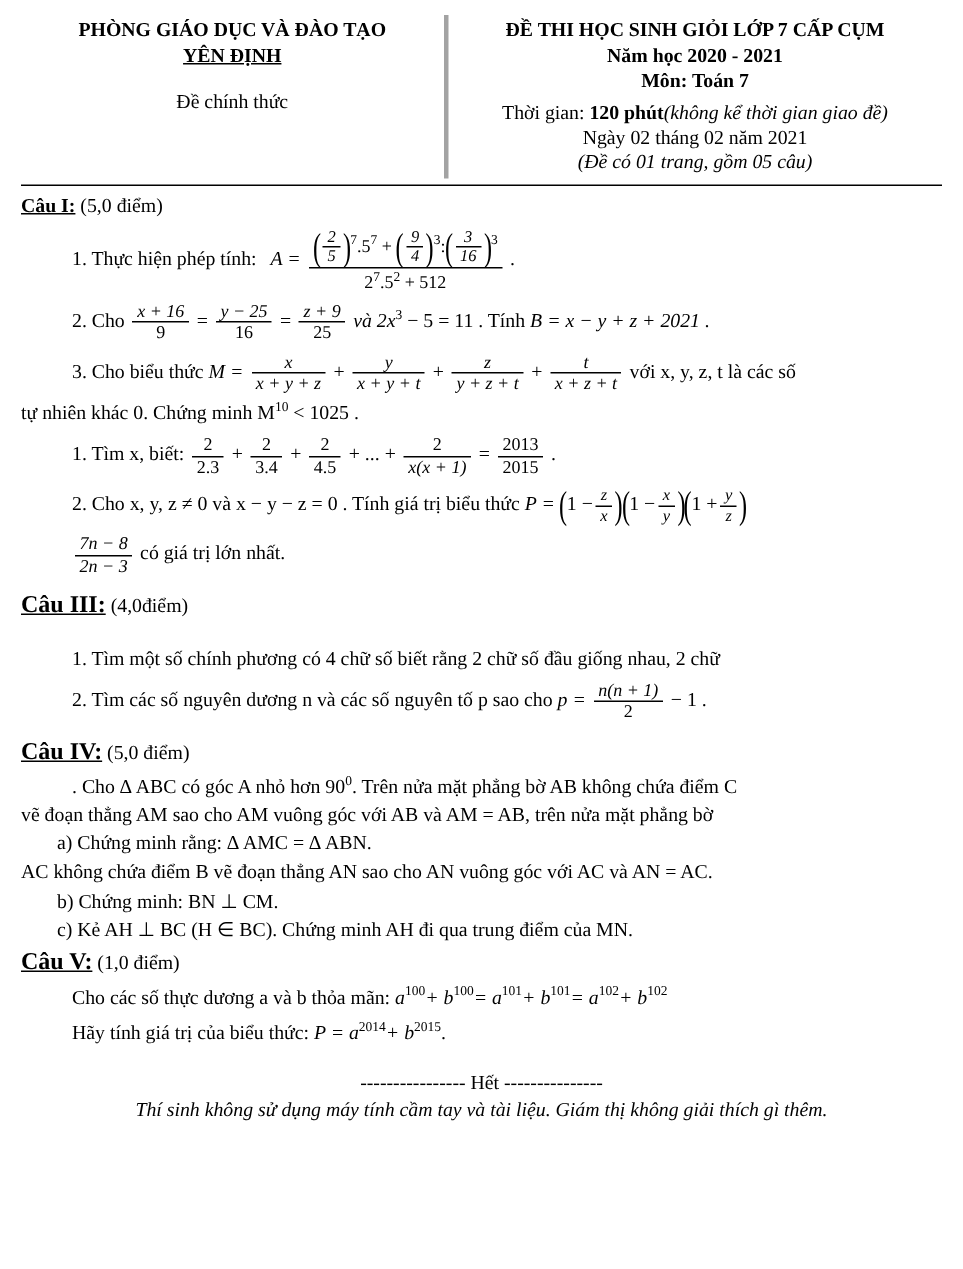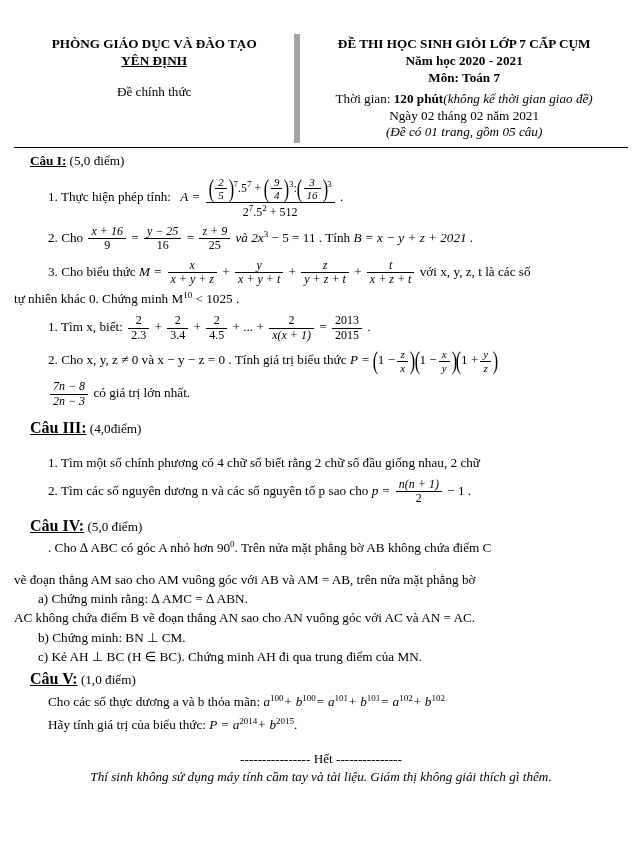--- a/index.html
+++ b/index.html
@@ -5,34 +5,34 @@
   html,body{margin:0;padding:0;}
   body{
     width:642px;height:846px;background:#fff;
     font-family:"Liberation Serif", serif;
     color:#000;font-size:13.2px;
   }
   .page{width:642px;height:846px;position:relative;padding:0;box-sizing:border-box;}
   .inner{padding:10px 14px 0 14px;}
 
   
-  .hdr{width:100%;border-collapse:collapse;table-layout:fixed;margin-top:24px;}
+  .hdr{width:100%;border-collapse:collapse;table-layout:fixed;}
   .hdr td{vertical-align:top;padding:2px 4px;}
   .hdr td.left{width:46%;text-align:center;}
-  .hdr td.right{width:54%;text-align:center;border-left:6px solid #a3a3a3;}
+  .hdr td.right{width:54%;text-align:center;border-left:3px solid #a3a3a3;}
   .b{font-weight:bold;}
   .u{text-decoration:underline;}
   .i{font-style:italic;}
   .hdr .line{line-height:1.28;}
   .dechinhthuc{margin-top:14px;font-weight:normal;}
   .hrule{border:0;border-top:1px solid #000;margin:4px 0 4px 0;}
 
   
   .sec{font-weight:bold;text-decoration:underline;display:inline;}
-  .secline{margin:3px 0 0 16px;line-height:1.3;}
+  .secline{margin:3px 0 0 0;line-height:1.3;}
   .p{margin:6px 0 0 0;line-height:1.45;text-indent:0;}
   .indent{margin-left:34px;}
   .indent2{margin-left:24px;}
 
   
   .m{font-style:italic;font-family:"Liberation Serif", serif;}
   .frac{display:inline-block;vertical-align:middle;text-align:center;margin:0 2px;line-height:1.12;}
   .frac .num{display:block;border-bottom:1px solid #000;padding:0 3px;font-size:12px;}
   .frac .den{display:block;padding:0 3px;font-size:12px;}
   .frac.sm .num,.frac.sm .den{font-size:11px;}
@@ -169,21 +169,21 @@
     <span>− 1 .</span>
   </div>
 
   <div class="secline" style="margin-top:10px;">
     <span class="sec big">Câu IV:</span>
     <span>(5,0 điểm)</span>
   </div>
   <div class="p" style="margin-top:1px;margin-left:34px;">
     <span>. Cho ∆ ABC có góc A nhỏ hơn 90</span><span class="sup">0</span><span>. Trên nửa mặt phẳng bờ AB không chứa điểm C</span>
   </div>
-  <div class="p" style="margin-top:13px;">vẽ đoạn thẳng AM sao cho AM vuông góc với AB và AM = AB, trên nửa mặt phẳng bờ</div>
+  <div class="p" style="margin-top:0;">vẽ đoạn thẳng AM sao cho AM vuông góc với AB và AM = AB, trên nửa mặt phẳng bờ</div>
   <div class="p indent2" style="margin-top:0;">a) Chứng minh rằng: ∆ AMC = ∆ ABN.</div>
   <div class="p" style="margin-top:0;">AC không chứa điểm B vẽ đoạn thẳng AN sao cho AN vuông góc với AC và AN = AC.</div>
   <div class="p indent2" style="margin-top:0;">b) Chứng minh: BN ⊥ CM.</div>
   <div class="p indent2" style="margin-top:0;">c) Kẻ AH ⊥ BC (H ∈ BC). Chứng minh AH đi qua trung điểm của MN.</div>
 
   <div class="secline">
     <span class="sec big">Câu V:</span>
     <span>(1,0 điểm)</span>
   </div>
   <div class="p indent" style="margin-top:2px;">

